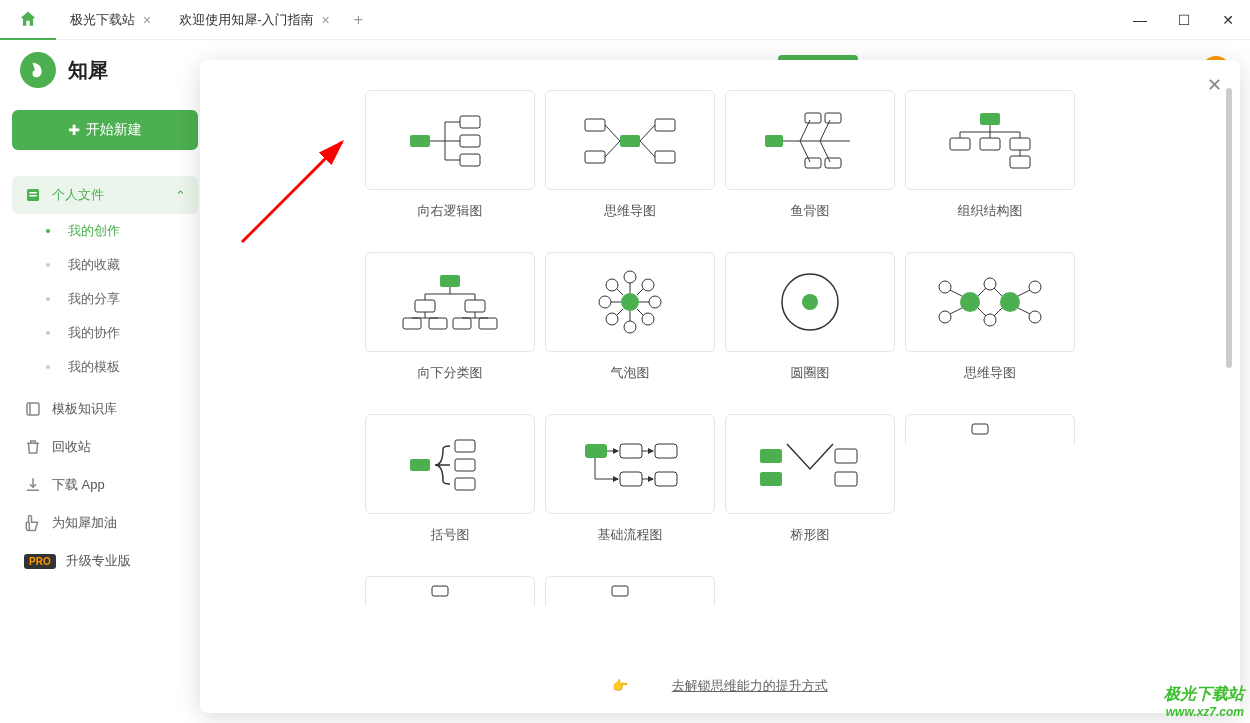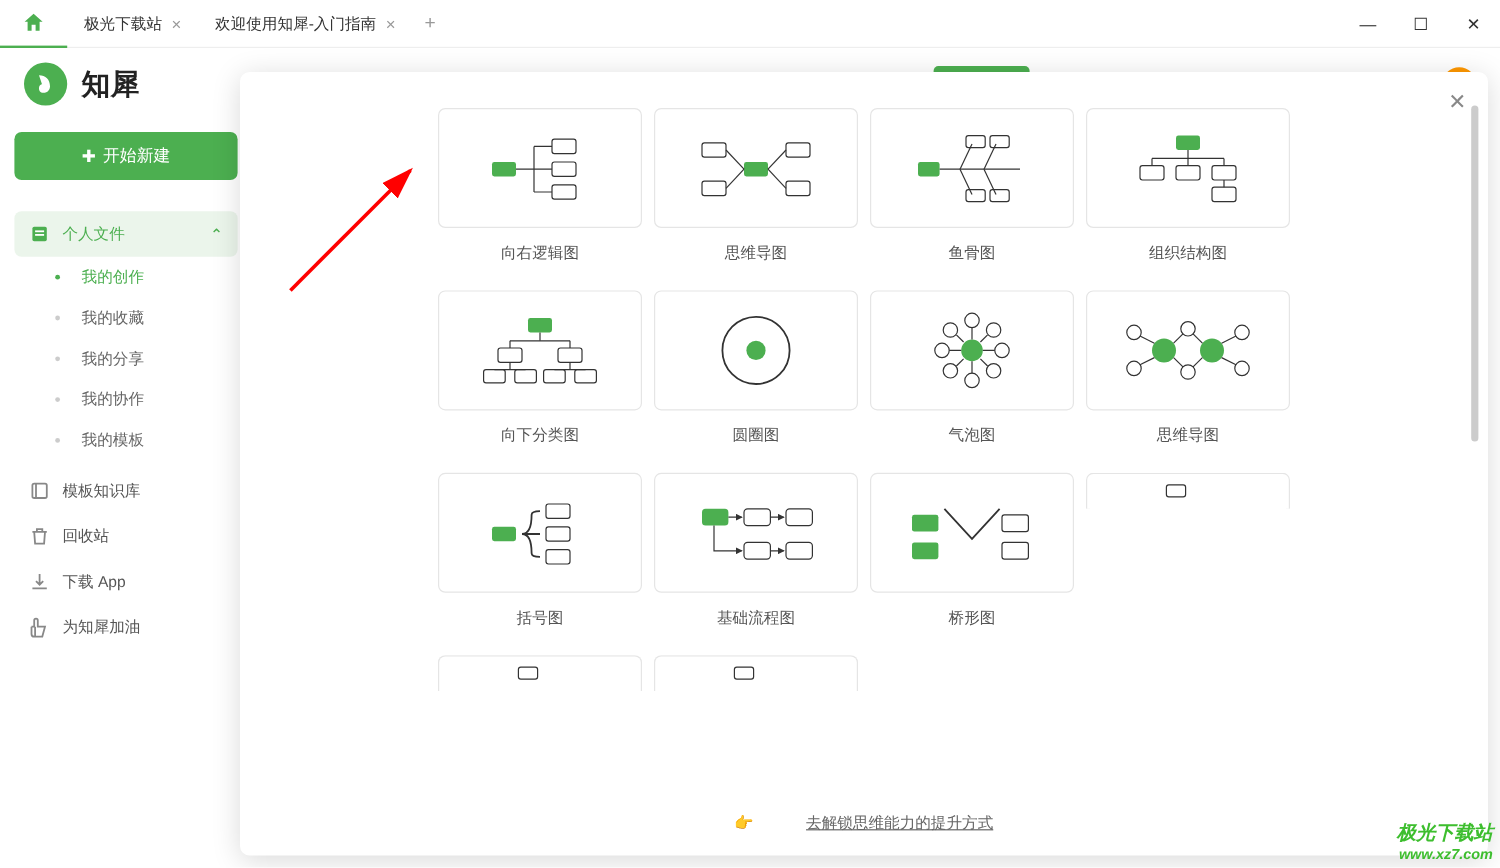--- a/index.html
+++ b/index.html
@@ -7,21 +7,21 @@
   .titlebar { height: 40px; display: flex; align-items: center; border-bottom: 1px solid #eee; }
   .home-btn { width: 56px; height: 40px; display: flex; align-items: center; justify-content: center; border-bottom: 2px solid #4CAF50; }
   .tab { display: flex; align-items: center; padding: 0 14px; font-size: 13px; color: #333; height: 40px; }
   .tab-close { margin-left: 8px; color: #999; font-size: 14px; }
   .new-tab { padding: 0 10px; color: #999; font-size: 16px; }
   .win-controls { margin-left: auto; display: flex; }
   .win-btn { width: 44px; height: 40px; display: flex; align-items: center; justify-content: center; font-size: 14px; color: #333; }
   .topbar { height: 60px; display: flex; align-items: center; padding: 0 20px; }
   .logo-area { display: flex; align-items: center; gap: 12px; }
   .logo-circle { width: 36px; height: 36px; background: #4CAF50; border-radius: 50%; display:flex; align-items:center; justify-content:center; }
-  .logo-text { font-size: 24px; font-weight: 600; color: #222; }
+  .logo-text { font-size: 20px; font-weight: 600; color: #222; }
   .topbar-right { margin-left: auto; display: flex; align-items: center; gap: 18px; }
   .top-chip { padding: 6px 14px; border-radius: 4px; font-size: 13px; color:#666; }
   .top-chip.green { background: #4CAF50; color: #fff; }
   .grid-icon, .bell-icon { width: 24px; height: 24px; display:flex; align-items:center; justify-content:center; color:#666; }
   .avatar { width: 28px; height: 28px; border-radius: 50%; background: #ff9800; display:flex; align-items:center; justify-content:center; font-size:14px; }
   .main { display: flex; height: calc(100% - 100px); }
   .sidebar { width: 210px; padding: 10px 12px; display: flex; flex-direction: column; }
   .start-btn { background: #4CAF50; color: #fff; border-radius: 6px; height: 40px; display: flex; align-items: center; justify-content: center; font-size: 14px; gap: 6px; margin-bottom: 16px; }
   .nav-item { display: flex; align-items: center; padding: 10px 12px; font-size: 13px; color: #555; border-radius: 6px; gap: 10px; }
   .nav-item.active { background: #EBF5EB; color: #4CAF50; }
@@ -29,21 +29,21 @@
   .nav-sub { padding: 8px 0 8px 34px; font-size: 13px; color: #666; display:flex; align-items:center; gap:18px; }
   .nav-sub.current { color: #4CAF50; }
   .dot { width: 4px; height: 4px; background: #ccc; border-radius: 50%; }
   .nav-sub.current .dot { background: #4CAF50; }
   .pro-badge { background: #333; color: #FF9800; font-size: 10px; padding: 2px 5px; border-radius: 3px; font-weight:bold; }
   .footer-links { margin-top: auto; display: flex; gap: 28px; padding: 10px 8px; font-size: 13px; color: #666; }
   
   .modal-overlay { position: absolute; top: 60px; left: 200px; right: 10px; bottom: 10px; background: #fff; border-radius: 8px; box-shadow: 0 4px 24px rgba(0,0,0,0.15); display: flex; flex-direction: column; }
   .modal-close { position: absolute; top: 14px; right: 18px; font-size: 18px; color: #888; }
   .modal-body { flex: 1; overflow-y: auto; padding: 30px 36px 10px; position: relative; }
-  .template-grid { display: grid; grid-template-columns: repeat(4, 170px); gap: 22px 10px; justify-content: center; text-align: right; }
+  .template-grid { display: grid; grid-template-columns: repeat(4, 170px); gap: 32px 10px; justify-content: center; text-align: right; }
   .tpl-card { display: flex; flex-direction: column; align-items: center; }
   .tpl-img { width: 170px; height: 100px; border: 1px solid #e5e5e5; border-radius: 6px; background: #fff; display: flex; align-items: center; justify-content: center; }
   .tpl-label { margin-top: 12px; font-size: 13px; color: #555; }
   .scroll-thumb { position: absolute; right: 8px; top: 28px; width: 6px; height: 280px; background: #ccc; border-radius: 3px; }
   .modal-footer { padding: 18px; text-align: center; font-size: 13px; }
   .modal-footer a { color: #666; text-decoration: underline; margin-left: 36px; }
   .arrow { position: absolute; top: 132px; left: 232px; pointer-events: none; }
   .watermark { position: absolute; right: 6px; bottom: 4px; font-size: 14px; color: #3DBE2E; font-style: italic; font-weight:bold; display:flex; flex-direction:column; align-items:flex-end; }
   .watermark .wm-top { font-size: 16px; }
   .watermark .wm-bot { color: #3DBE2E; font-size: 12px; }
@@ -158,20 +158,24 @@
       <svg width="18" height="18" viewBox="0 0 24 24" fill="none" stroke="#888" stroke-width="2">
           <path d="M12 3v12m-4-4l4 4 4-4M4 19h16"></path>
         </svg>
       <span>下载 App</span>
     </div>
     <div class="nav-item">
       <svg width="18" height="18" viewBox="0 0 24 24" fill="none" stroke="#888" stroke-width="2">
           <path d="M7 22V11m-4 0v8a3 3 0 003 3h9l3-11h-8V4a2 2 0 00-4 0v7H3"></path>
         </svg>
       <span>为知犀加油</span>
+    </div>
+    <div class="nav-item">
+      <span class="pro-badge">PRO</span>
+      <span>升级专业版</span>
     </div>
   </div>
 </div>
 
 <div class="modal-overlay">
   <div class="modal-close">✕</div>
   <div class="modal-body">
     <div class="template-grid" id="tpl-grid">
         <div class="tpl-card">
           <div class="tpl-img">
@@ -254,29 +258,20 @@
               <line x1="12" y1="46" x2="38" y2="46" stroke="#333"></line>
               <rect x="3" y="46" width="18" height="11" rx="2" fill="none" stroke="#333"></rect>
               <rect x="29" y="46" width="18" height="11" rx="2" fill="none" stroke="#333"></rect>
               <line x1="75" y1="40" x2="75" y2="46" stroke="#333"></line>
               <line x1="62" y1="46" x2="88" y2="46" stroke="#333"></line>
               <rect x="53" y="46" width="18" height="11" rx="2" fill="none" stroke="#333"></rect>
               <rect x="79" y="46" width="18" height="11" rx="2" fill="none" stroke="#333"></rect>
             </svg>
           </div>
           <div class="tpl-label">向下分类图</div>
-        </div>
-        <div class="tpl-card">
-          <div class="tpl-img">
-            <svg width="70" height="70" viewBox="0 0 70 70">
-              <circle cx="35" cy="35" r="28" fill="none" stroke="#333" stroke-width="1.5"></circle>
-              <circle cx="35" cy="35" r="8" fill="#4CAF50"></circle>
-            </svg>
-          </div>
-          <div class="tpl-label">圆圈图</div>
         </div>
         <div class="tpl-card">
           <div class="tpl-img">
             <svg width="80" height="70" viewBox="0 0 80 70">
               <circle cx="40" cy="35" r="9" fill="#4CAF50"></circle>
               <g fill="none" stroke="#333">
                 <circle cx="40" cy="10" r="6"></circle>
                 <circle cx="40" cy="60" r="6"></circle>
                 <circle cx="15" cy="35" r="6"></circle>
                 <circle cx="65" cy="35" r="6"></circle>
@@ -294,20 +289,29 @@
                 <line x1="47" y1="28" x2="53" y2="22"></line>
                 <line x1="33" y1="42" x2="27" y2="48"></line>
                 <line x1="47" y1="42" x2="53" y2="48"></line>
               </g>
             </svg>
           </div>
           <div class="tpl-label">气泡图</div>
         </div>
         <div class="tpl-card">
           <div class="tpl-img">
+            <svg width="70" height="70" viewBox="0 0 70 70">
+              <circle cx="35" cy="35" r="28" fill="none" stroke="#333" stroke-width="1.5"></circle>
+              <circle cx="35" cy="35" r="8" fill="#4CAF50"></circle>
+            </svg>
+          </div>
+          <div class="tpl-label">圆圈图</div>
+        </div>
+        <div class="tpl-card">
+          <div class="tpl-img">
             <svg width="120" height="60" viewBox="0 0 120 60">
               <circle cx="40" cy="30" r="10" fill="#4CAF50"></circle>
               <circle cx="80" cy="30" r="10" fill="#4CAF50"></circle>
               <g fill="none" stroke="#333">
                 <circle cx="15" cy="15" r="6"></circle>
                 <circle cx="15" cy="45" r="6"></circle>
                 <circle cx="60" cy="12" r="6"></circle>
                 <circle cx="60" cy="48" r="6"></circle>
                 <circle cx="105" cy="15" r="6"></circle>
                 <circle cx="105" cy="45" r="6"></circle>

